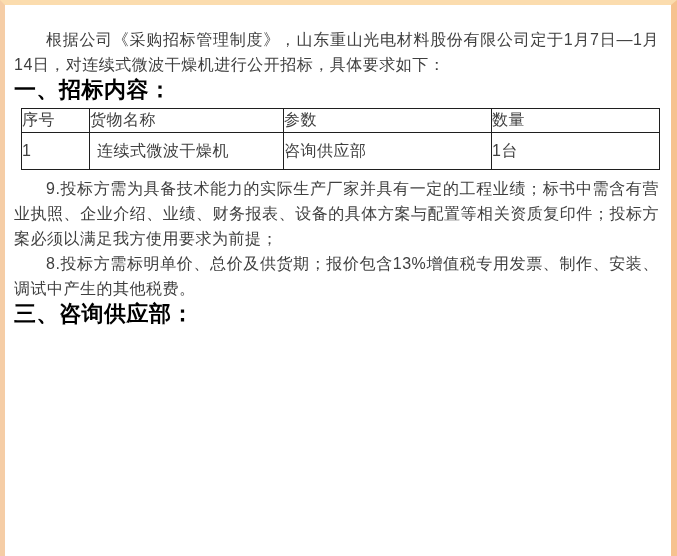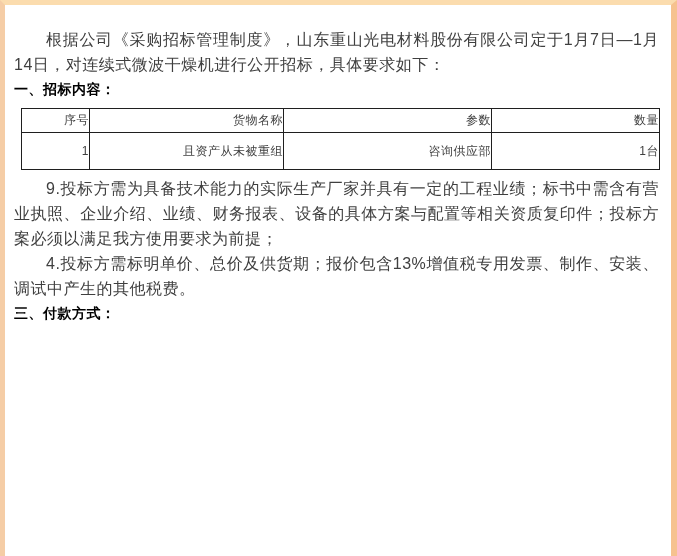--- a/index.html
+++ b/index.html
@@ -29,39 +29,39 @@
   }
   .para {
     font-size: 16px;
     line-height: 25px;
     color: var(--text);
     text-align: justify;
     text-indent: 2em;
     letter-spacing: 0.5px;
   }
   .heading {
-    font-size: 14px;
+    font-size: 22px;
     line-height: 25px;
     font-weight: bold;
     color: var(--heading);
     text-indent: 0;
     letter-spacing: 0.5px;
   }
   table.tender-table {
     border-collapse: collapse;
     width: 638px;
     margin: 6px 0 6px 7px;
     table-layout: fixed;
   }
   table.tender-table th, table.tender-table td {
     border: 1.5px solid var(--table-border);
-    font-size: 12px;
+    font-size: 16px;
     color: var(--text);
     font-weight: normal;
-    text-align: right;
+    text-align: left;
     letter-spacing: 0.5px;
   }
   table.tender-table th { height: 24px; }
   table.tender-table td { height: 37px; }
   .col-no    { width: 68px; }
   .col-name  { width: 194px; }
   .col-param { width: 208px; }
   .col-qty   { width: 168px; }
   td.cell-name { text-align: left; padding-left: 7px; }
 </style>
@@ -79,27 +79,27 @@
       <tr>
         <th class="col-no">序号</th>
         <th class="col-name">货物名称</th>
         <th class="col-param">参数</th>
         <th class="col-qty">数量</th>
       </tr>
     </thead>
     <tbody>
       <tr>
         <td>1</td>
-        <td class="cell-name">且资产从未被重组</td>
+        <td class="cell-name">连续式微波干燥机</td>
         <td>咨询供应部</td>
         <td>1台</td>
       </tr>
     </tbody>
   </table>
 
 
   <p class="para">9.投标方需为具备技术能力的实际生产厂家并具有一定的工程业绩；标书中需含有营业执照、企业介绍、业绩、财务报表、设备的具体方案与配置等相关资质复印件；投标方案必须以满足我方使用要求为前提；</p>
-  <p class="para">4.投标方需标明单价、总价及供货期；报价包含13%增值税专用发票、制作、安装、调试中产生的其他税费。</p>
+  <p class="para">8.投标方需标明单价、总价及供货期；报价包含13%增值税专用发票、制作、安装、调试中产生的其他税费。</p>
 
-  <p class="para heading">三、付款方式：</p>
+  <p class="para heading">三、咨询供应部：</p>
 
 
 </div>
 
 </body></html>

